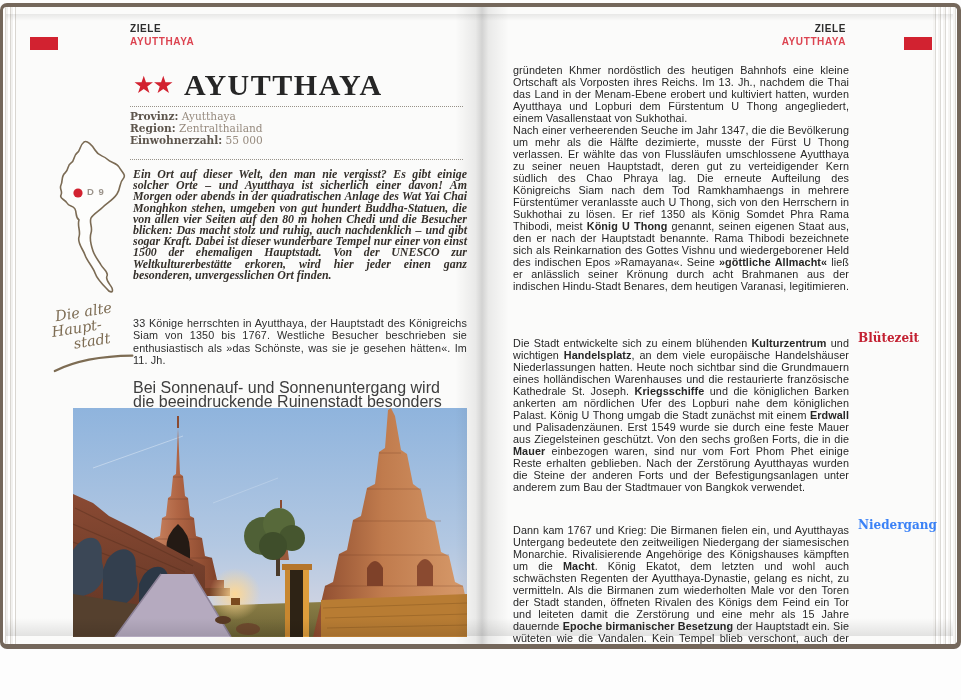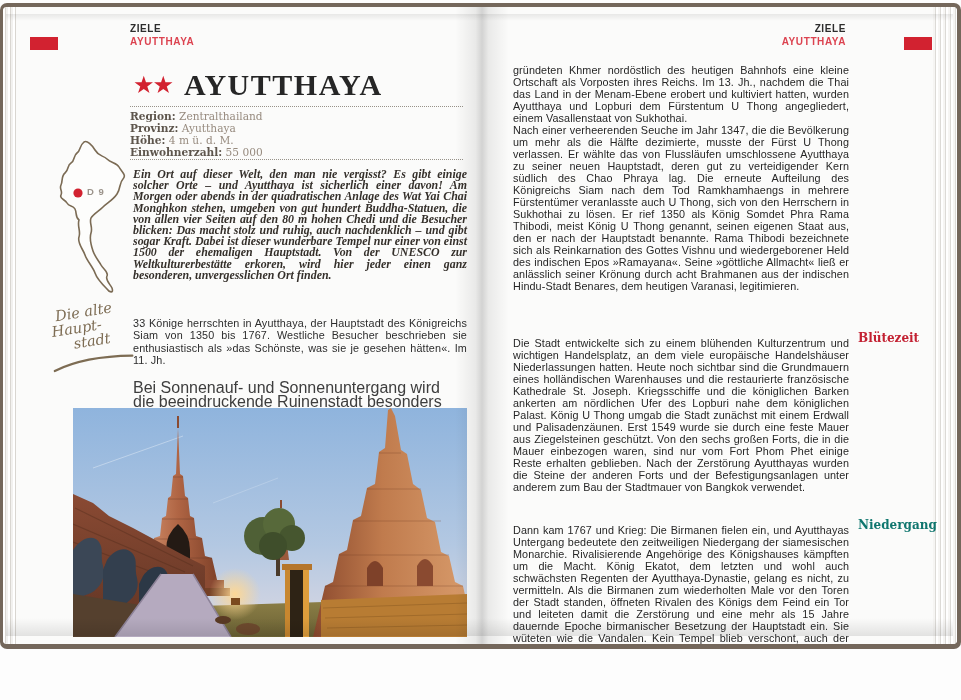--- a/index.html
+++ b/index.html
@@ -19,21 +19,21 @@
   .bottom-shade{left:3px;right:4px;bottom:8px;height:18px;
     background:linear-gradient(180deg,rgba(0,0,0,0) 0%,rgba(0,0,0,0.10) 100%);}
   .top-shade{left:3px;right:4px;top:7px;height:7px;
     background:linear-gradient(0deg,rgba(0,0,0,0) 0%,rgba(0,0,0,0.08) 100%);}
 
   
   .kicker{font-size:10px;font-weight:bold;letter-spacing:.6px;line-height:13px;color:#2d2d2d;}
   .kicker .red{color:#dc4350;}
   .tab{width:28px;height:13px;}
   .pagenum{font-size:10.5px;color:#3a3a3a;letter-spacing:.5px;}
-  .b{font-weight:normal;}
+  .b{font-weight:bold;}
 
   
   .title-row{left:130px;top:61px;width:340px;display:flex;align-items:baseline;}
   .stars{font-size:24px;letter-spacing:-2px;margin-right:12px;position:relative;top:-2px;}
   .title{font-family:"Liberation Serif",serif;font-size:30px;font-weight:700;letter-spacing:1.5px;color:#262626;}
   .dotted{width:333px;border-top:1.5px dotted #979289;height:0;}
   .info{left:130px;top:110px;width:333px;font-family:"DejaVu Serif",serif;font-size:10.6px;line-height:12px;}
   .info .lbl{font-weight:bold;color:#5d554c;}
   .info .val{color:#978b7f;}
   .intro{left:130px;top:162px;width:334px;font-family:"Liberation Serif",serif;
@@ -69,23 +69,22 @@
     </div>
     <div class="abs tab" style="left:27px;top:30px;background:#d22230;"></div>
 
     <div class="abs title-row">
       <span class="stars" style="color:#d22230;">★★</span>
       <span class="title">AYUTTHAYA</span>
     </div>
 
     <div class="abs dotted" style="left:127px;top:99px;"></div>
     <div class="abs info" style="left:127px;top:103px;">
+      <div><span class="lbl">Provinz:</span> <span class="val">Ayutthaya</span></div>
       <div><span class="lbl">Region:</span> <span class="val">Zentralthailand</span></div>
-      <div><span class="lbl">Provinz:</span> <span class="val">Ayutthaya</span></div>
-      <div><span class="lbl">Höhe:</span> <span class="val">4 m ü. d. M.</span></div>
       <div><span class="lbl">Einwohnerzahl:</span> <span class="val">55 000</span></div>
     </div>
     <div class="abs dotted" style="left:127px;top:152px;"></div>
 
     <div class="abs" style="left:45px;top:130px;width:84px;height:164px;">
       <svg width="84" height="164" viewBox="0 0 84 164">
         <path d="M36,5 C31,9 33,13 29,16 C25,19 27,24 23,26 C19,28 21,33 17,36 C13,39 15,44 13,48 C11,52 15,54 13,58 C11,62 17,62 19,66 C21,70 25,68 27,72 C29,76 27,80 31,83
                  C29,89 33,94 31,100 C29,106 35,112 37,118 C39,124 45,130 47,136 C49,142 55,148 59,152 C61,155 66,157 64,151 C62,147 57,143 59,139 C61,135 55,132 53,128 C51,124 47,120 45,114 C43,108 41,102 43,96 C45,90 41,86 43,81
                  C45,77 51,74 55,70 C59,66 65,63 69,57 C73,51 71,46 75,42 C79,38 73,34 71,30 C69,26 63,26 59,22 C55,18 51,20 47,13 C44,8 39,3 36,5 Z" fill="#fdfdfc" stroke="#7b6b54" stroke-width="1.6" stroke-linejoin="round"></path>
         <circle cx="30" cy="56" r="4.6" fill="#d22230"></circle>
@@ -211,21 +210,21 @@
     </div>
 
     <div class="abs rp-col" style="top:330px;">
       <p><span>Die Stadt entwickelte sich zu einem blühenden </span><span class="b">Kulturzentrum</span><span> und wichtigen </span><span class="b">Handelsplatz</span><span>, an dem viele europäische Handelshäuser Niederlassungen hatten. Heute noch sichtbar sind die Grundmauern eines holländischen Warenhauses und die restaurierte französische Kathedrale St. Joseph. </span><span class="b">Kriegsschiffe</span><span> und die königlichen Barken ankerten am nördlichen Ufer des Lopburi nahe dem königlichen Palast. König U Thong umgab die Stadt zunächst mit einem </span><span class="b">Erdwall</span><span> und Palisadenzäunen. Erst 1549 wurde sie durch eine feste Mauer aus Ziegelsteinen geschützt. Von den sechs großen Forts, die in die </span><span class="b">Mauer</span><span> einbezogen waren, sind nur vom Fort Phom Phet einige Reste erhalten geblieben. Nach der Zerstörung Ayutthayas wurden die Steine der anderen Forts und der Befestigungsanlagen unter anderem zum Bau der Stadtmauer von Bangkok verwendet.</span></p>
     </div>
     <div class="abs margin-note" style="top:324px;color:#c32132;">Blütezeit</div>
 
     <div class="abs rp-col" style="top:517px;">
       <p><span>Dann kam 1767 und Krieg: Die Birmanen fielen ein, und Ayutthayas Untergang bedeutete den zeitweiligen Niedergang der siamesischen Monarchie. Rivalisierende Angehörige des Königshauses kämpften um die </span><span class="b">Macht</span><span>. König Ekatot, dem letzten und wohl auch schwächsten Regenten der Ayutthaya-Dynastie, gelang es nicht, zu vermitteln. Als die Birmanen zum wiederholten Male vor den Toren der Stadt standen, öffneten Rivalen des Königs dem Feind ein Tor und leiteten damit die Zerstörung und eine mehr als 15 Jahre dauernde </span><span class="b">Epoche birmanischer Besetzung</span><span> der Hauptstadt ein. Sie wüteten wie die Vandalen. Kein Tempel blieb verschont, auch der Königspalast Wang</span></p>
     </div>
-    <div class="abs margin-note" style="top:511px;color:#0f766e;">Niedergang</div>
+    <div class="abs margin-note" style="top:511px;color:#3b82f6;">Niedergang</div>
 
     <div class="abs pagenum" style="left:760px;top:655px;width:82px;text-align:right;">49</div>
 
     <div class="abs gutter"></div>
     <div class="abs bottom-shade"></div>
     <div class="abs top-shade"></div>
   </div>
 </div>
 
 </body></html>

